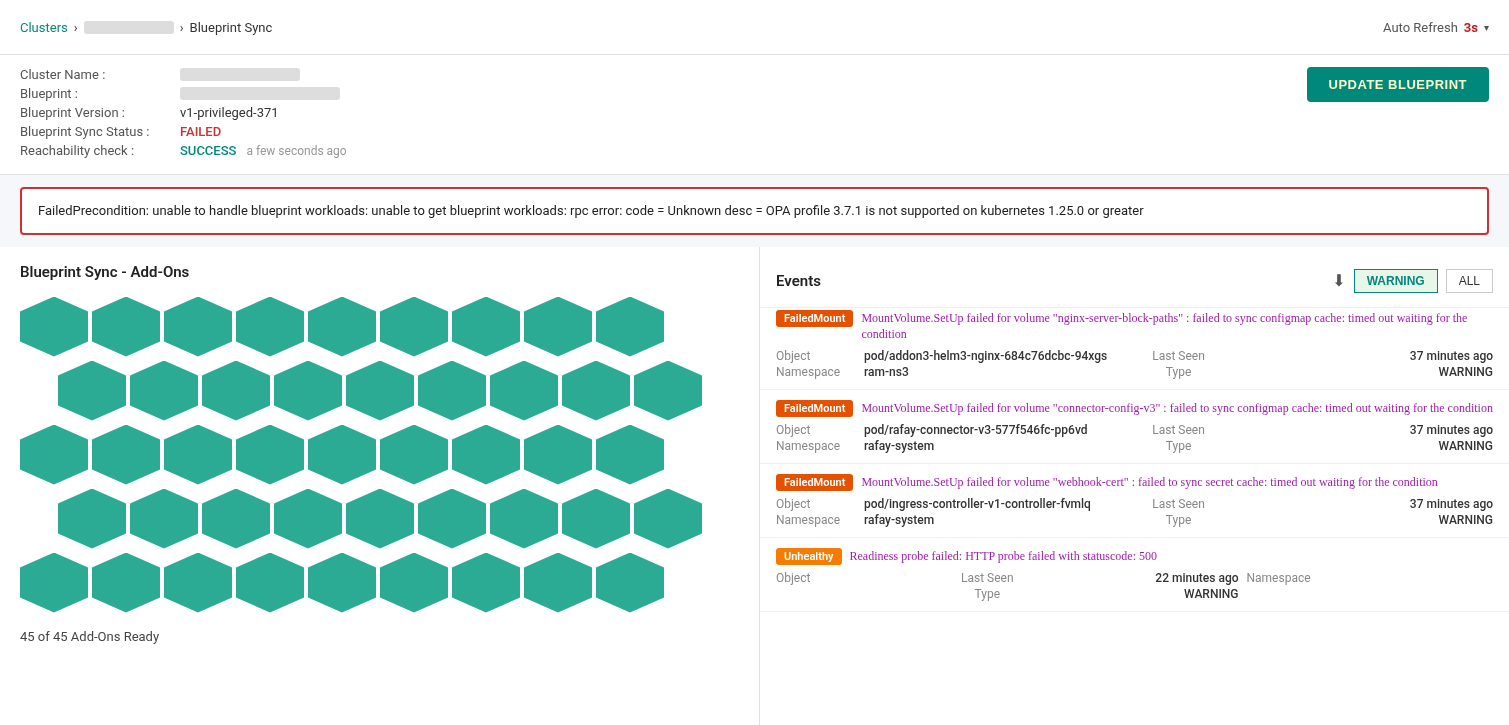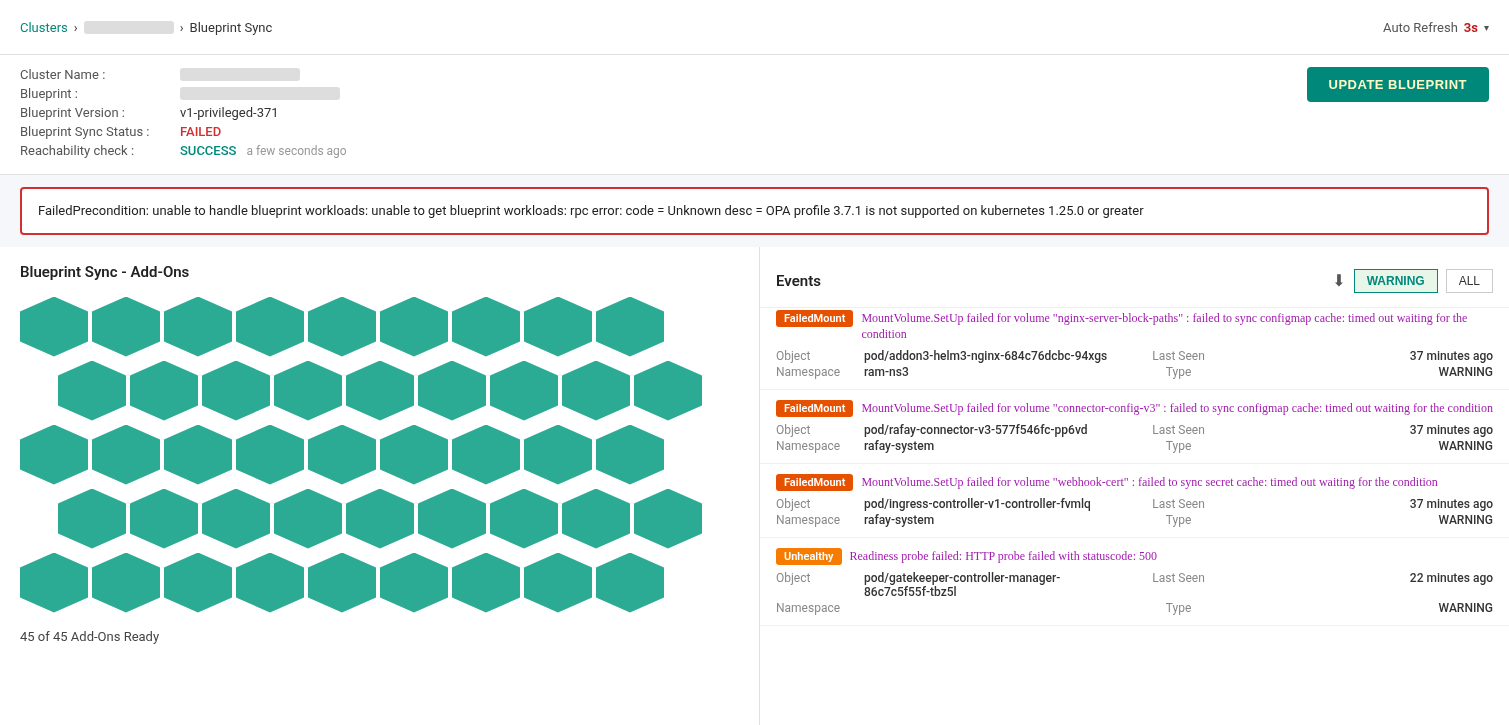--- a/index.html
+++ b/index.html
@@ -283,21 +283,20 @@
       </div>
     </div>
 
     <div class="event-item">
       <div class="event-header">
         <span class="event-tag tag-unhealthy">Unhealthy</span>
         <span class="event-msg">Readiness probe failed: HTTP probe failed with statuscode: 500</span>
       </div>
       <div class="event-meta">
         <span class="meta-label">Object</span>
-        <span class="meta-value">pod/gatekeeper-controller-manager-86c7c5f55f-tbz5l</span>
         <span class="meta-right-label">Last Seen</span>
         <span class="meta-right meta-value">22 minutes ago</span>
         <span class="meta-label">Namespace</span>
         <span class="meta-value"></span>
         <span class="meta-right-label">Type</span>
         <span class="meta-right meta-value">WARNING</span>
       </div>
     </div>
 
   </div>

